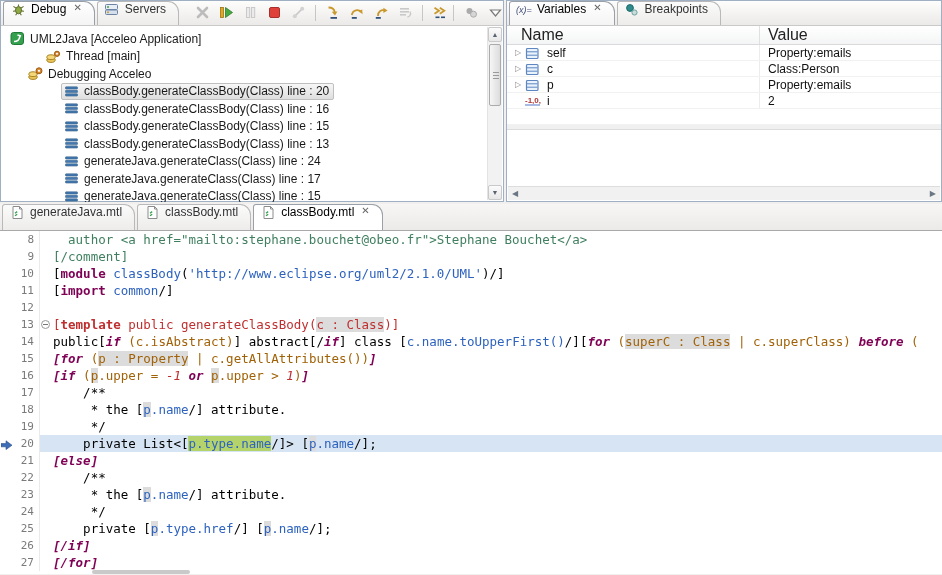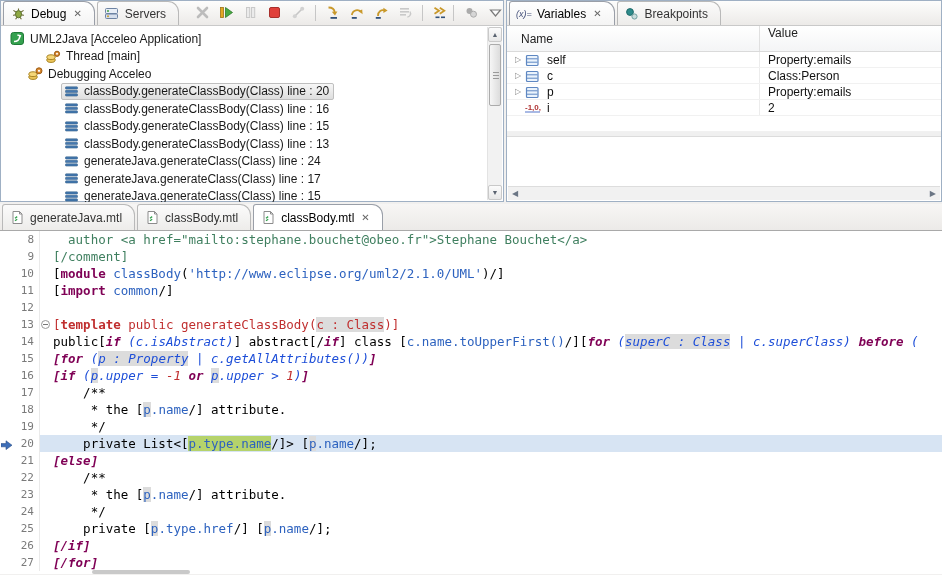--- a/index.html
+++ b/index.html
@@ -9,21 +9,21 @@
 
   
   .panel { position:absolute; background:#FFF; border:1px solid #9FB0C4; }
   #debug-panel { left:0; top:0; width:504px; height:202px; }
   #variables-panel { left:506px; top:0; width:436px; height:202px; }
   #editor { position:absolute; left:0; top:204px; width:942px; height:371px; background:#F1F0EF; }
 
   
   .tabbar { height:25px; display:flex; align-items:flex-end; background:linear-gradient(#FDFDFC,#ECEAE8);
             border-bottom:1px solid #C9C9C9; padding-left:2px; white-space:nowrap; }
-  .tab { display:inline-flex; align-items:center; gap:5px; height:24px; padding:0 12px 0 6px;
+  .tab { display:inline-flex; align-items:flex-start; gap:5px; height:24px; padding:0 12px 0 6px;
          font-size:12px; color:#333; border:1px solid #B9B9B9; border-bottom:none;
          border-radius:3px 11px 0 0; margin-right:2px; background:linear-gradient(#FBFBFB,#EDECEA);margin-top:12px; }
   .tab.active { background:linear-gradient(#FFFFFF,#F4F4F4); border-color:#9A9FA8; color:#000; }
   .tabicon { width:16px; height:15px; display:inline-flex; align-items:center; justify-content:center; }
   .tabclose { font-size:10px; color:#666; margin-left:2px; cursor:default; }
   .editor-tabbar { height:27px; background:linear-gradient(#F7F6F5,#ECEAE8); border-bottom:1px solid #A9A9A9; }
   .editor-tabbar .tab { height:26px; }
   .editor-tabbar .tab.active { background:#FFF; }
 
   
@@ -44,21 +44,21 @@
   .vscroll { position:absolute; top:26px; right:1px; bottom:1px; width:15px; background:#F2F2F2; border-left:1px solid #E3E3E3; }
   .sbbtn { position:absolute; left:0; width:14px; height:15px; display:flex; align-items:center; justify-content:center;
            font-size:7px; color:#5A6370; background:linear-gradient(#FBFBFB,#E8E8E8); border:1px solid #C9C9C9; border-radius:2px; }
   .sbbtn.up { top:0; } .sbbtn.down { bottom:0; }
   .sbthumb { position:absolute; left:1px; top:17px; width:12px; height:62px;
              background:linear-gradient(90deg,#F6F6F6,#DCDCDC); border:1px solid #ABABAB; border-radius:2px; }
   .sbgrip { position:absolute; left:3px; top:27px; width:6px; height:1px; background:#9A9A9A;
             box-shadow:0 3px 0 #9A9A9A, 0 6px 0 #9A9A9A; }
 
   
-  .vheader { height:26px; display:flex; align-items:flex-start; font-size:12px; color:#222;
+  .vheader { height:19px; display:flex; align-items:flex-start; font-size:16px; color:#222;
              background:linear-gradient(#FFFFFF,#F4F5F6); border-bottom:1px solid #DADADA; }
   .vh-name { width:253px; padding-left:14px; border-right:1px solid #E0E0E0; height:100%; display:flex; align-items:center; }
   .vh-value { flex:1; padding-left:8px; }
   .vrow { height:16px; display:flex; align-items:stretch; font-size:12px; color:#111; border-bottom:1px solid #F1F1F1; }
   .vr-name { width:253px; display:flex; align-items:center; border-right:1px solid #ECECEC; }
   .vr-value { flex:1; padding-left:8px; display:flex; align-items:flex-end; }
   .vexp { width:14px; text-align:center; font-size:8px; color:#8A8A8A; flex:none; margin-left:4px; }
   .vicon { width:16px; height:14px; display:inline-flex; flex:none; margin-right:6px; }
   .vband { height:5px; background:#F0F0F0; border-bottom:1px solid #DCDCDC; }
   .vhscroll { position:absolute; left:1px; right:1px; bottom:1px; height:14px; background:#F1F1F1;
@@ -79,21 +79,21 @@
   .fold-minus::after { content:""; position:absolute; left:1px; right:1px; top:3px; height:1px; background:#777; }
   .ip-arrow { position:absolute; top:3px; left:1px; }
 
   .s-c  { color:#3F7F5F; }
   .s-k  { color:#7F0055; font-weight:bold; }
   .s-ki { color:#7F0055; font-weight:bold; font-style:italic; }
   .s-n  { color:#2D62BF; }
   .s-s  { color:#2D62BF; }
   .s-t  { color:#C02F2F; }
   .s-tb { color:#C02F2F; font-weight:bold; }
-  .s-e  { color:#1d4ed8; font-style:italic; }
+  .s-e  { color:#a16207; }
   .s-l  { color:#C02F2F; font-style:italic; }
   .s-p  { color:#000; }
   .h-g  { background:#DCDCDC; }
   .h-G  { background:#B5D36B; }
 
   .ehthumb { position:absolute; bottom:0; left:92px; width:98px; height:4px; background:#C9C9C9; border-radius:2px; }
 </style>
 </head>
 <body>
 

